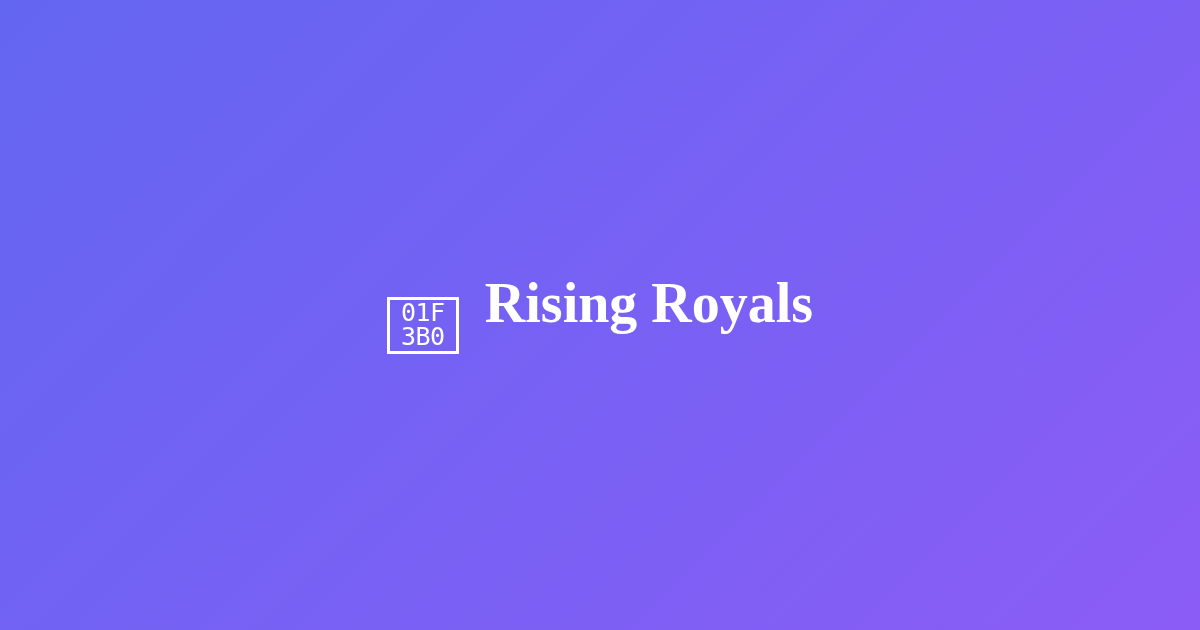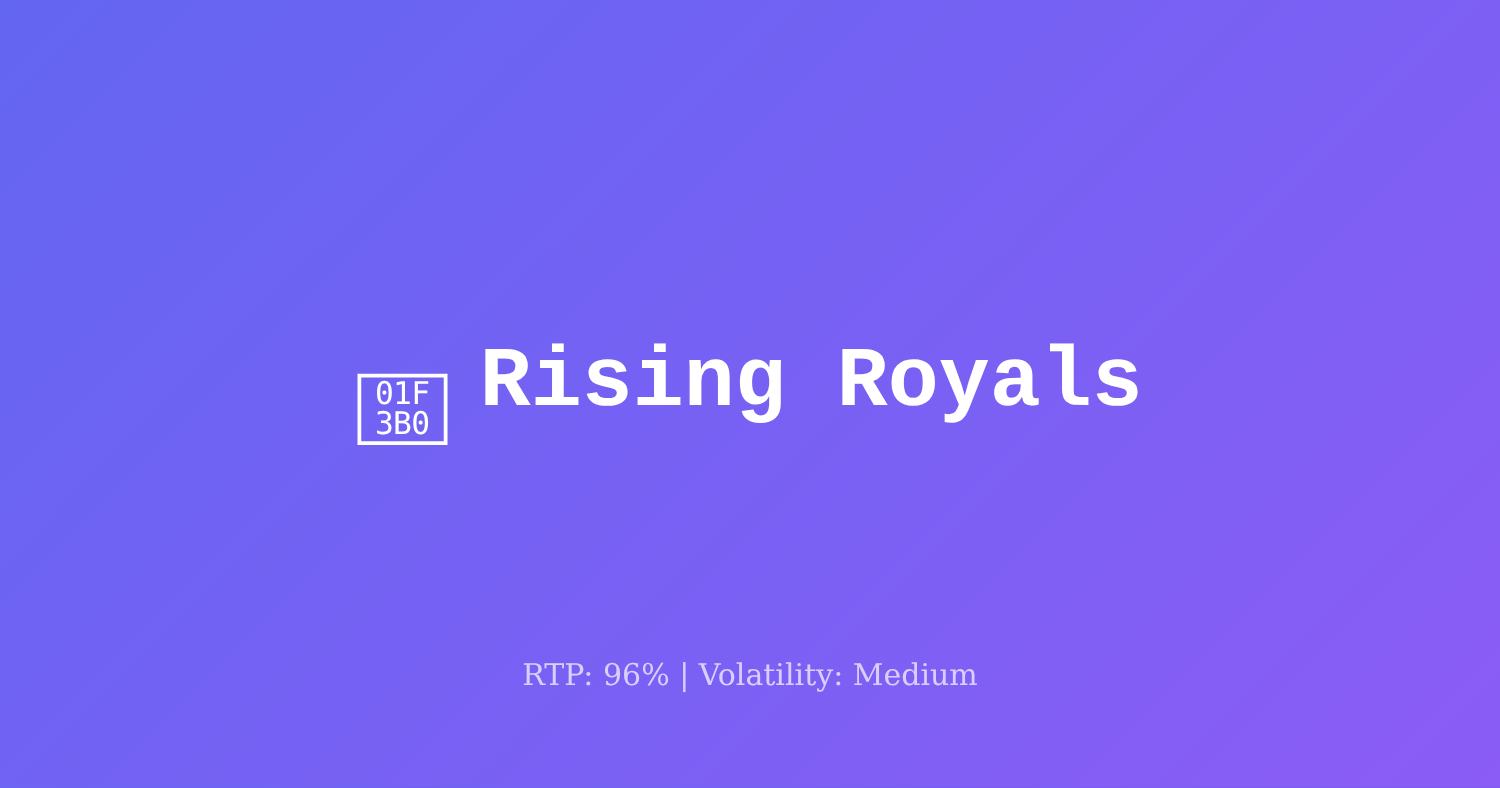--- a/index.html
+++ b/index.html
@@ -58,23 +58,23 @@
     font-family: "DejaVu Sans Mono", "Liberation Mono", monospace;
     font-size: 25px;
     line-height: 24px;
     letter-spacing: -0.5px;
     color: #ffffff;
     font-weight: 400;
     white-space: pre;
   }
 
   .game-title {
-    font-family: Liberation Mono, monospace;
+    font-family: Liberation Serif, serif;
     font-weight: 700;
-    font-size: 68px;
+    font-size: 56px;
     line-height: 1;
     color: #ffffff;
     white-space: nowrap;
     margin: 0;
     letter-spacing: 0px;
   }
 
   
   .provider {
     font-family: "DejaVu Serif", "Liberation Serif", serif;
@@ -114,15 +114,14 @@
     <span class="tofu-box">
       <span class="tofu-row">01F</span>
       <span class="tofu-row">3B0</span>
     </span>
 
     <h1 class="game-title">Rising Royals</h1>
 
   </div>
 
 
-  <div class="stats">RTP: 96% | Volatility: Medium</div>
 
 </div>
 
 </body></html>

